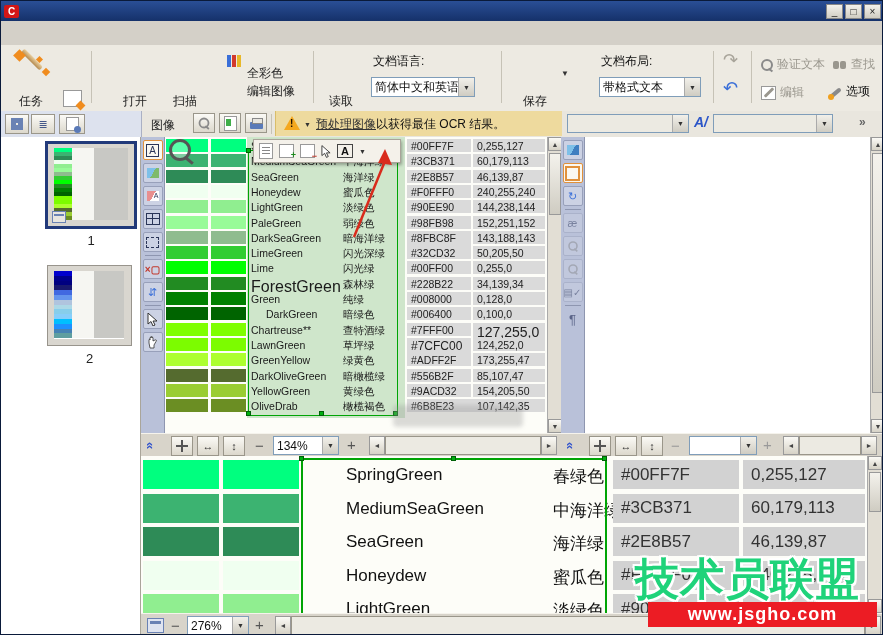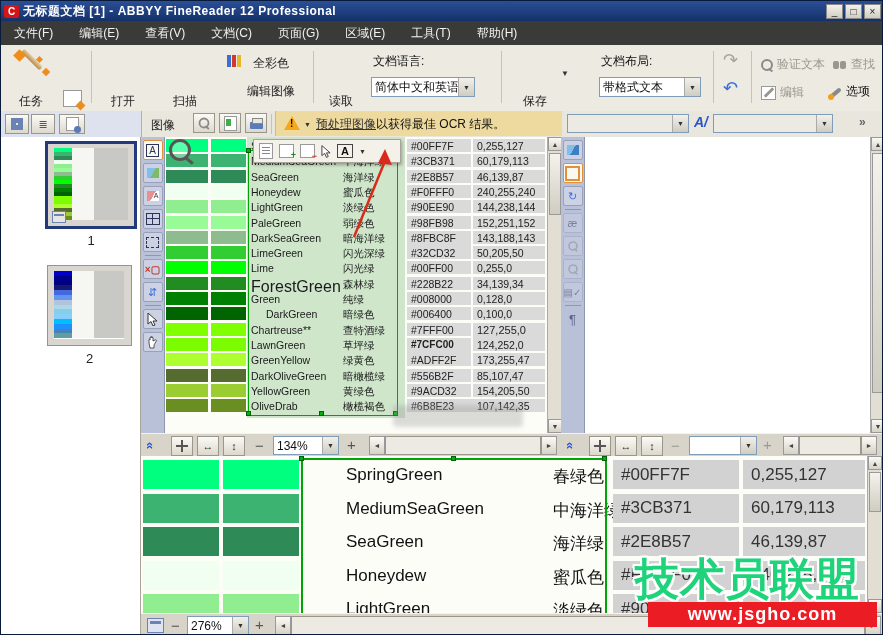--- a/index.html
+++ b/index.html
@@ -106,69 +106,58 @@
            display:flex;align-items:center;justify-content:center;letter-spacing:1px;z-index:61;}
   .smudge{background:#9a9a9a;opacity:.35;filter:blur(2px);border-radius:4px;z-index:5;}
 </style>
 </head>
 <body>
 
 <div id="win">
 
   <div id="titlebar" class="abs">
     <div id="appicon">C</div>
-    <div id="title">无标题文档 [1] - ABBYY FineReader 12 Professional</div>
     <div id="winbtns">
       <div class="winbtn">_</div>
       <div class="winbtn">□</div>
       <div class="winbtn">×</div>
     </div>
   </div>
 
-  <div id="menubar" class="abs">
-      <div class="menu-item">文件(F)</div>
-      <div class="menu-item">编辑(E)</div>
-      <div class="menu-item">查看(V)</div>
-      <div class="menu-item">文档(C)</div>
-      <div class="menu-item">页面(G)</div>
-      <div class="menu-item">区域(E)</div>
-      <div class="menu-item">工具(T)</div>
-      <div class="menu-item">帮助(H)</div>
-    </div>
 
   <div id="toolbar" class="abs">
     <div class="abs wand" style="left:12px;top:4px;width:40px;height:38px;">
       <span class="stick"></span>
       <span class="star" style="left:2px;top:2px;width:9px;height:9px;"></span>
       <span class="star" style="left:24px;top:8px;width:5px;height:5px;"></span>
       <span class="star" style="left:30px;top:20px;width:6px;height:6px;"></span>
     </div>
     <div class="abs tlabel" style="left:4px;top:48px;width:52px;">任务</div>
 
     <div class="abs minipage" style="left:62px;top:7px;width:17px;height:15px;">
         <span class="dot"></span>
       </div>
     <div class="abs minipage" style="left:62px;top:33px;width:17px;height:15px;">
         <span class="dot" style="background:#e8c23a;"></span>
       </div>
 
     <div class="abs sep" style="left:90px;top:6px;height:52px;"></div>
 
     <div class="abs folder" style="left:100px;top:12px;width:44px;height:28px;"></div>
-    <div class="abs tlabel" style="left:98px;top:48px;width:48px;">打开</div>
+    <div class="abs tlabel" style="left:98px;top:48px;width:48px;text-align:right;">打开</div>
 
     <div class="abs scanner" style="left:160px;top:8px;width:48px;height:30px;"></div>
     <div class="abs tlabel" style="left:158px;top:48px;width:52px;">扫描</div>
 
     <div class="abs colorbars" style="left:226px;top:10px;">
       <i style="background:#3a6fd8;"></i>
         <i style="background:#d23a2e;"></i>
         <i style="background:#e8b82a;"></i>
     </div>
-    <div class="abs tlabel" style="left:246px;top:10px;margin-left:6px;">全彩色</div>
+    <div class="abs tlabel" style="left:246px;top:20px;">全彩色</div>
     <div class="abs minipage" style="left:224px;top:38px;width:15px;height:13px;">
         <span class="pencil" style="left:2px;top:5px;"></span>
       </div>
     <div class="abs tlabel" style="left:246px;top:38px;">编辑图像</div>
 
     <div class="abs sep" style="left:312px;top:6px;height:52px;"></div>
 
     <div class="abs readdoc" style="left:322px;top:4px;width:34px;height:38px;">
       <span class="lines"></span>
       <span class="lens" style="right:-6px;top:6px;width:16px;height:16px;font-size:11px;line-height:16px;">A</span>
@@ -470,29 +459,29 @@
     <span class="cellg" style="left:242px;top:0;width:64px;height:13px;font-size:10.5px;padding:1px 0 0 4px;">#006400</span>
     <span class="cellg" style="left:308px;top:0;width:72px;height:13px;font-size:10.5px;padding:1px 0 0 4px;">0,100,0</span>
   </div>
 
   <div class="imgrow abs" style="height: 14px; top: 185.6px; left: 0px; width: 382px;">
     <span style="left: 1px; top: 0px; width: 42px; height: 13px; background: rgb(127, 255, 0);"></span>
     <span style="left: 46px; top: 0px; width: 35px; height: 13px; background: rgb(127, 255, 0);"></span>
     <span style="left:86px;top:1px;width:90px;font-size:10.5px;color:#1a1a1a;">Chartreuse**</span>
     <span style="left:178px;top:1px;width:60px;font-size:10.5px;color:#1a1a1a;">查特酒绿</span>
     <span class="cellg" style="left:242px;top:0;width:64px;height:13px;font-size:10.5px;padding:1px 0 0 4px;">#7FFF00</span>
-    <span class="cellg" style="left:308px;top:0;width:72px;height:23px;font-size:11px;padding:1px 8px 0 4px;">127,255,0</span>
+    <span class="cellg" style="left:308px;top:0;width:72px;height:23px;font-size:14px;padding:1px 8px 0 4px;">127,255,0</span>
   </div>
 
   <div class="imgrow abs" style="height: 14px; top: 200.9px; left: 0px; width: 382px;">
     <span style="left: 1px; top: 0px; width: 42px; height: 13px; background: rgb(124, 252, 0);"></span>
     <span style="left: 46px; top: 0px; width: 35px; height: 13px; background: rgb(124, 252, 0);"></span>
     <span style="left:86px;top:1px;width:90px;font-size:10.5px;color:#1a1a1a;">LawnGreen</span>
     <span style="left:178px;top:1px;width:60px;font-size:10.5px;color:#1a1a1a;">草坪绿</span>
-    <span class="cellg" style="left:242px;top:0;width:64px;height:17px;font-size:10px;padding:1px 0 0 4px;font-weight:bold;">#7CFC00</span>
+    <span class="cellg" style="left:242px;top:0;width:64px;height:17px;font-size:12px;padding:1px 0 0 4px;">#7CFC00</span>
     <span class="cellg" style="left:308px;top:0;width:72px;height:13px;font-size:10.5px;padding:1px 0 0 4px;">124,252,0</span>
   </div>
 
   <div class="imgrow abs" style="height: 14px; top: 216.2px; left: 0px; width: 382px;">
     <span style="left: 1px; top: 0px; width: 42px; height: 13px; background: rgb(173, 255, 47);"></span>
     <span style="left: 46px; top: 0px; width: 35px; height: 13px; background: rgb(173, 255, 47);"></span>
     <span style="left:86px;top:1px;width:90px;font-size:10.5px;color:#1a1a1a;">GreenYellow</span>
     <span style="left:178px;top:1px;width:60px;font-size:10.5px;color:#1a1a1a;">绿黄色</span>
     <span class="cellg" style="left:242px;top:0;width:64px;height:13px;font-size:10.5px;padding:1px 0 0 4px;">#ADFF2F</span>
     <span class="cellg" style="left:308px;top:0;width:72px;height:13px;font-size:10.5px;padding:1px 0 0 4px;">173,255,47</span>

